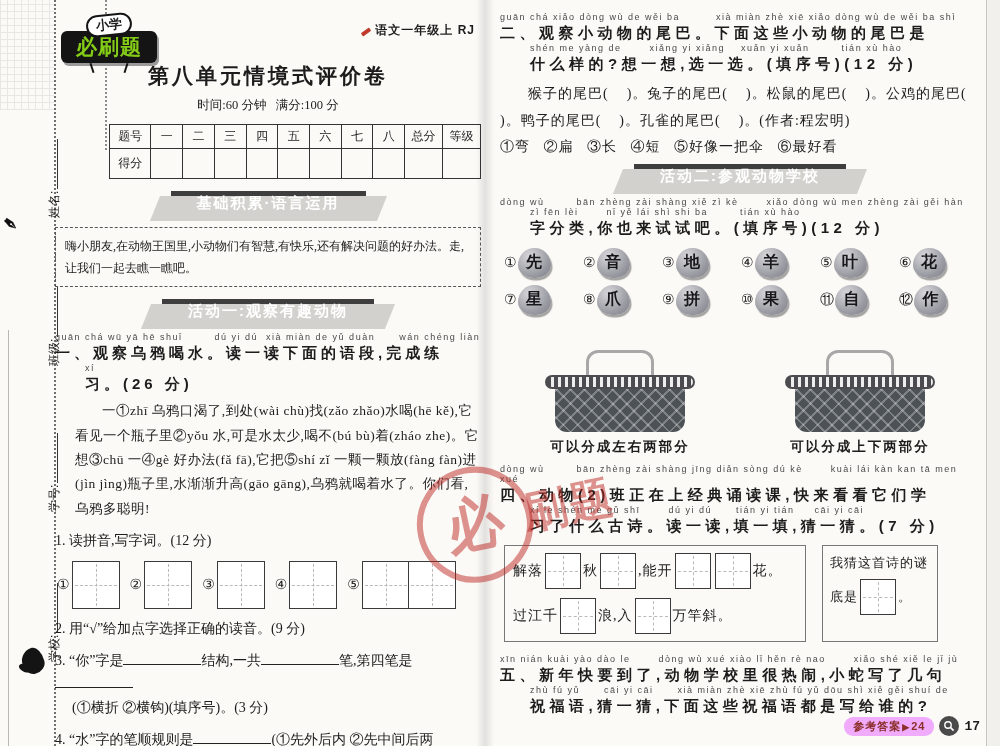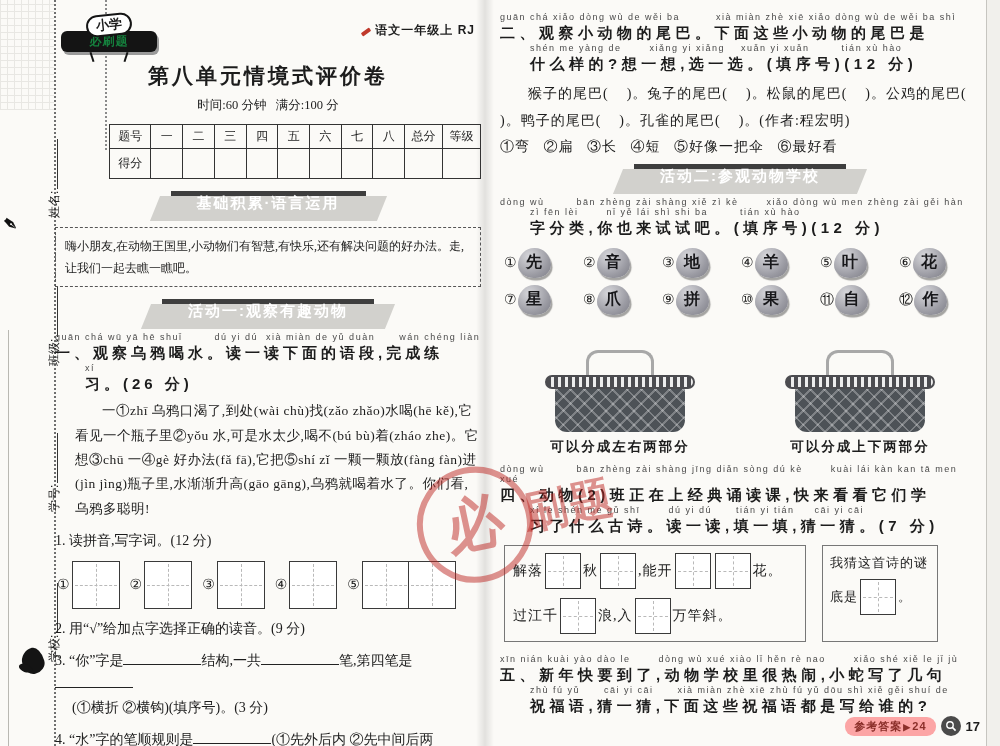--- a/index.html
+++ b/index.html
@@ -26,21 +26,21 @@
   
   .gutter-shadow{position:absolute;left:476px;top:0;bottom:0;width:18px;
      background:linear-gradient(90deg,rgba(0,0,0,0) 0%,rgba(0,0,0,.10) 50%,rgba(0,0,0,0) 100%);}
   .page-edge{position:absolute;left:986px;top:0;bottom:0;width:1px;background:#c6c5c0;}
   .outer-right{position:absolute;left:987px;top:0;bottom:0;right:0;background:#f1f0ec;}
 
   
   .logo{position:absolute;left:6px;top:14px;width:96px;text-align:center;}
   .logo-tag{display:inline-block;background:#fff;border:2px solid #141414;border-radius:12px;
      padding:0 8px;font-size:13px;font-weight:bold;transform:rotate(-6deg);position:relative;z-index:2;}
-  .logo-box{background:#141414;color:#15803d;font-weight:bold;font-size:12px;letter-spacing:1px;
+  .logo-box{background:#141414;color:#84cc16;font-weight:bold;font-size:21px;letter-spacing:1px;
      padding:2px 5px;border-radius:6px;margin-top:-5px;box-shadow:2px 3px 0 #9a9a9a;}
   .logo-legs{height:10px;position:relative;}
   .logo-legs span{position:absolute;top:0;width:2px;height:10px;background:#141414;}
   .logo-legs span:first-child{left:30px;transform:rotate(-18deg);}
   .logo-legs span:last-child{right:30px;transform:rotate(18deg);}
 
   
   .edition{position:absolute;right:6px;top:22px;font-size:12px;font-weight:bold;letter-spacing:1px;}
   .edition .pencil{display:inline-block;width:10px;height:4px;background:#c0392b;margin-right:4px;
       transform:rotate(-35deg);border-radius:1px;}
@@ -115,26 +115,26 @@
   .poem-row{display:flex;gap:16px;margin:9px 0 0 4px;}
   .poem-box{width:302px;border:1.2px solid #777;padding:6px 8px;box-sizing:border-box;}
   .poem-line{display:flex;align-items:center;font-family:"Liberation Serif",serif;
      font-size:14px;letter-spacing:1px;}
   .poem-line+.poem-line{margin-top:7px;}
   .tian.sm{width:36px;height:36px;margin:1px 2px;}
   .riddle-box{width:116px;border:1.2px solid #777;padding:8px 7px;box-sizing:border-box;
      font-family:"Liberation Serif",serif;font-size:13px;letter-spacing:1px;}
   .riddle-l2{display:flex;align-items:center;margin-top:6px;}
   .footer{position:absolute;right:6px;bottom:10px;display:flex;align-items:center;gap:5px;}
-  .ans-badge{background:#fca5a5;border-radius:9px;padding:2px 9px;font-size:11px;font-weight:bold;
+  .ans-badge{background:#f0abfc;border-radius:9px;padding:2px 9px;font-size:11px;font-weight:bold;
      color:#8b2f2a;letter-spacing:1px;}
   .ans-badge .arrow{margin:0 1px;font-size:9px;}
   .mag{width:20px;height:20px;border-radius:50%;background:#4a4a4a;display:flex;
      align-items:center;justify-content:center;}
-  .pageno{font-size:13px;font-weight:bold;font-family:Liberation Sans, sans-serif;}
+  .pageno{font-size:13px;font-weight:bold;font-family:Liberation Mono, monospace;}
 
   
   .watermark{position:absolute;left:416px;top:458px;color:rgba(190,40,35,.5);
      transform:rotate(-12deg);display:flex;align-items:center;z-index:5;pointer-events:none;}
   .wm-circle{width:104px;height:104px;border:6px solid rgba(190,40,35,.5);border-radius:50%;
      display:flex;align-items:center;justify-content:center;font-size:58px;font-weight:bold;
      font-family:"Liberation Serif",serif;}
   .wm-rest{font-size:44px;font-weight:bold;font-family:"Liberation Serif",serif;margin-left:-8px;
      letter-spacing:2px;}
 </style>

